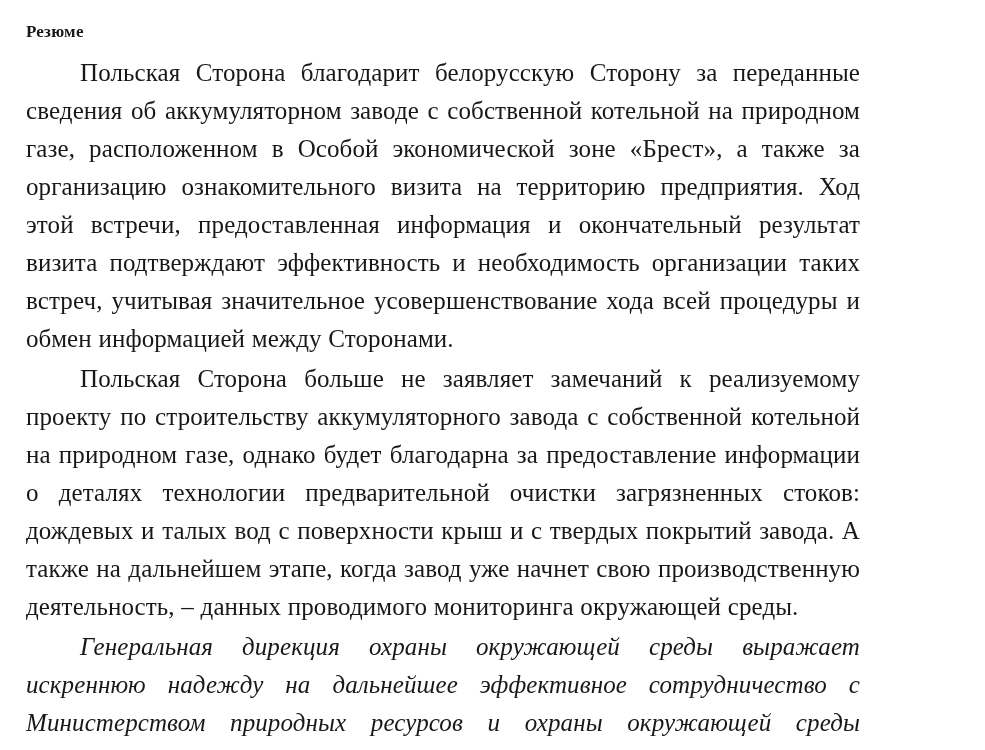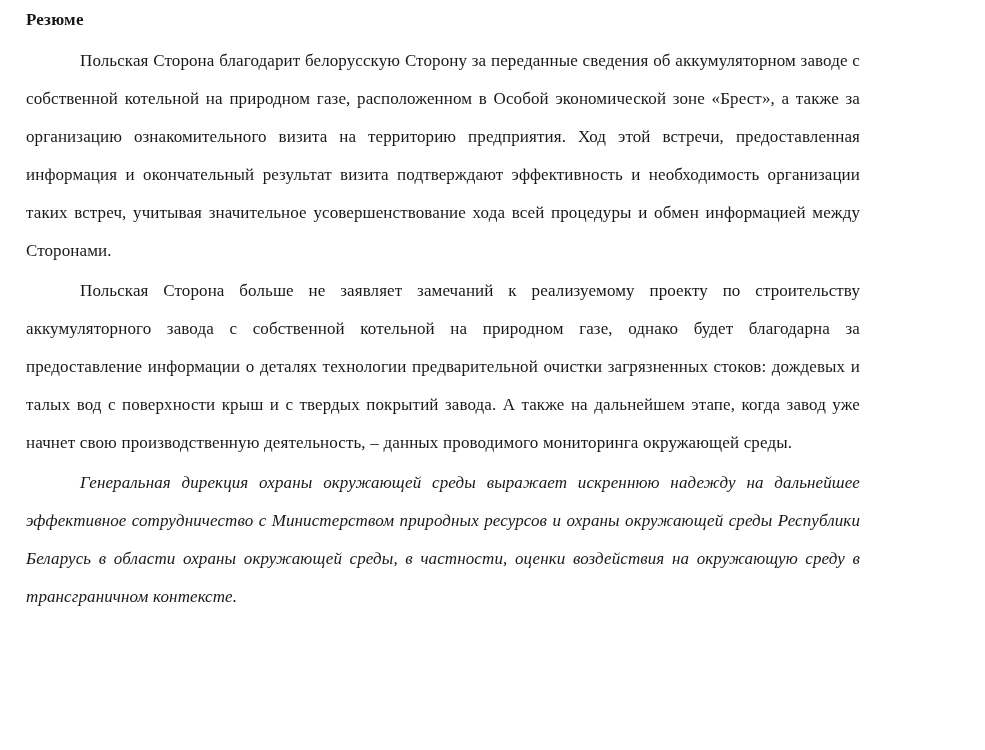--- a/index.html
+++ b/index.html
@@ -11,32 +11,32 @@
     width: 985px;
     height: 750px;
     overflow: hidden;
     font-family: "Liberation Serif", "DejaVu Serif", serif;
     color: #16181a;
   }
   .page {
     box-sizing: border-box;
     width: 898px;
     height: 750px;
-    padding: 10px 38px 0 26px;
+    padding: 22px 38px 0 26px;
     background: #ffffff;
   }
   .doc-heading {
     font-size: 17px;
     font-weight: bold;
     line-height: 1.2;
     margin: 0 0 12px 0;
     letter-spacing: 0.2px;
   }
   .doc-paragraph {
-    font-size: 17px;
+    font-size: 25px;
     line-height: 38px;
     text-align: justify;
     text-justify: inter-word;
     text-indent: 54px;
     margin: 0 0 2px 0;
     letter-spacing: 0.1px;
     word-spacing: 0.3px;
   }
   .doc-paragraph:last-child {
     margin-bottom: 0;

